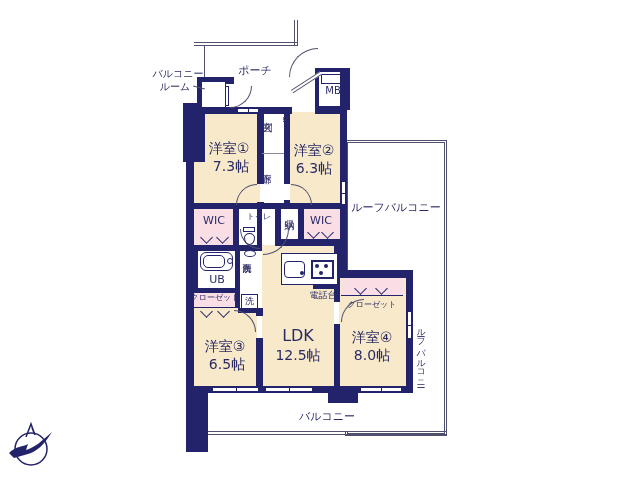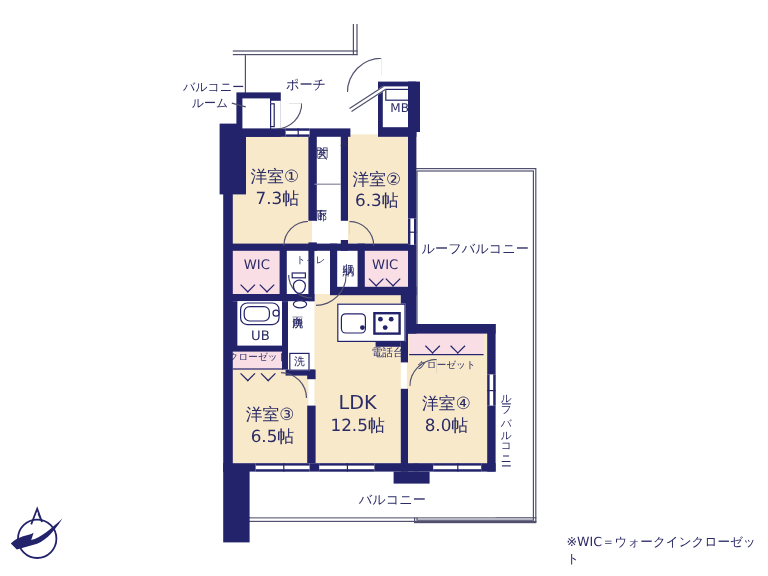--- a/index.html
+++ b/index.html
@@ -190,21 +190,20 @@
   <div class="lbl" style="left:298px;top:348px;font-size:14px;">12.5帖</div>
   <div class="lbl" style="left:225px;top:339px;font-size:14px;">洋室③</div>
   <div class="lbl" style="left:227px;top:357px;font-size:14px;">6.5帖</div>
   <div class="lbl" style="left:372px;top:301px;font-size:8px;">クローゼット</div>
   <div class="lbl" style="left:372px;top:330px;font-size:14px;">洋室④</div>
   <div class="lbl" style="left:372px;top:348px;font-size:14px;">8.0帖</div>
   <div class="lbl" style="left:396px;top:202px;font-size:11px;">ルーフバルコニー</div>
   <div class="vlbl" style="left:416px;top:322px;font-size:9px;letter-spacing:0;">ルーフバルコニー</div>
   <div class="lbl" style="left:327px;top:411px;font-size:11px;">バルコニー</div>
 
-  <div class="abs" style="left:472px;top:445px;font-size:10.5px;">※WIC＝ウォークインクローゼット</div>
 
   <div class="abs" style="left:6px;top:418px;width:50px;height:54px;">
     <svg width="50" height="54" viewBox="0 0 50 54">
       <circle cx="25" cy="31" r="16" fill="none" stroke="var(--wall,#23236b)" stroke-width="1.5"></circle>
       <polyline points="20,19 25,6 29,17 26,10" fill="none" stroke="var(--wall,#23236b)" stroke-width="1.5"></polyline>
       <path d="M3,35 C10,28 17,29 22,26 L20,32 C28,30 36,23 46,14 C38,27 30,34 22,36 L8,40 Z" fill="var(--wall,#23236b)"></path>
     </svg>
   </div>
 
 </div>

